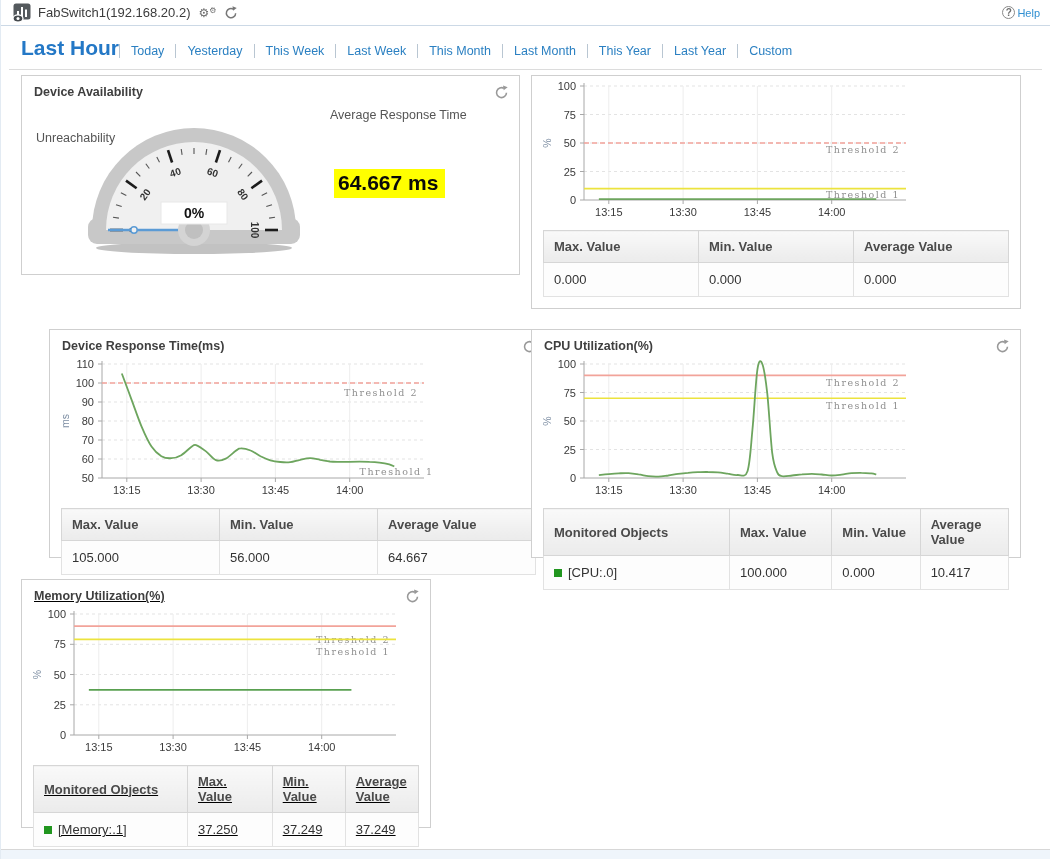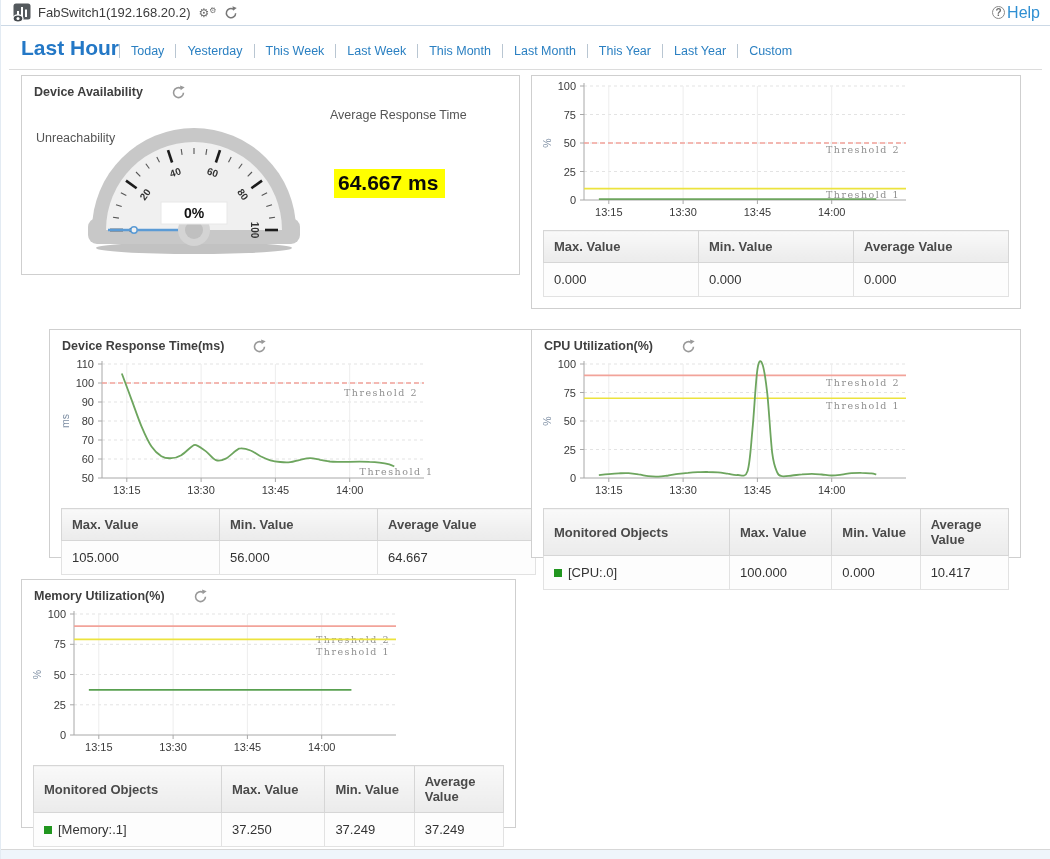--- a/index.html
+++ b/index.html
@@ -8,31 +8,31 @@
   #stage { position:relative; width:1050px; height:859px; background:#fff; overflow:hidden; border-left:1px solid #e3ebf3; }
 
   
   .topbar { position:absolute; top:0; left:0; right:0; height:26px; border-bottom:1px solid #ccd9e6; display:flex; align-items:center; padding:0 10px 0 11px; }
   .device-title { font-size:13px; color:#3b3b3b; margin:0 8px 0 6px; }
   .gears { color:#6e6e6e; font-size:12px; cursor:pointer; margin-right:8px; line-height:1; }
   .gears .g2 { font-size:8px; vertical-align:top; }
   .iconbtn { display:inline-flex; align-items:center; cursor:pointer; }
   .help { margin-left:auto; display:flex; align-items:center; cursor:pointer; text-decoration:none; }
   .help-circle { width:13px; height:13px; border:1px solid #8a8a8a; border-radius:50%; color:#6e6e6e; font-size:10px; font-weight:bold; display:inline-flex; align-items:center; justify-content:center; margin-right:2px; }
-  .help-label { color:#2f8fd2; font-size:16px; }
+  .help-label { color:#2f8fd2; font-size:11px; }
 
   
   .tabs { position:absolute; top:36px; left:20px; right:20px; display:flex; align-items:baseline; white-space:nowrap; }
   .tab-active { font-size:21px; font-weight:bold; color:#2478c6; cursor:pointer; }
   .tab { font-size:12.5px; color:#2b80c2; padding:0 11px; border-left:1px solid #b9c6d2; cursor:pointer; }
   .tabs-underline { position:absolute; top:69px; left:8px; right:8px; border-top:1px solid #dcdcdc; }
 
   
   .panel { position:absolute; background:#fff; border:1px solid #cfcfcf; }
-  .panel-head { display:flex; align-items:flex-start; padding:9px 10px 0 12px;gap:28px; }
+  .panel-head { display:flex; justify-content:space-between; align-items:flex-start; padding:9px 10px 0 12px;gap:28px; }
   .panel-title { font-size:12.5px; font-weight:bold; color:#3f3f3f; }
   .chart { display:block; margin-left:6px; }
 
   
   .avail-label { position:absolute; font-size:12.5px; color:#555; }
   .gauge-svg { position:absolute; left:52px; top:42px; }
   .resp-value { position:absolute; left:312px; top:93px; background:#ffff00; color:#0a0a0a; font-size:21px; font-weight:bold; padding:2px 7px 3px 4px; }
 
   
   .stat-table { border-collapse:collapse; width:calc(100% - 22px); margin:6px 11px 0; font-size:13px; table-layout:fixed;padding-left:36px; }
@@ -335,21 +335,21 @@
           <tr>
         <td><span class="swatch"></span><span>[CPU:.0]</span></td>
         <td>100.000</td>
         <td>0.000</td>
         <td>10.417</td>
       </tr>
         </tbody>
     </table>
   </div>
 
-  <div class="panel" style="left:20px;top:579px;width:495px;height:249px;">
+  <div class="panel" style="left:20px;top:579px;width:410px;height:249px;text-decoration:underline;">
     <div class="panel-head">
       <span class="panel-title">Memory Utilization(%)</span>
       <span class="iconbtn">
         <svg width="15" height="15" viewBox="0 0 16 16">
             <path d="M 13.3 8.2 A 5.3 5.3 0 1 1 10.6 3.5" fill="none" stroke="#999" stroke-width="1.7"></path>
             <polygon points="9.7,0.4 14.6,2.3 10.3,5.5" fill="#999"></polygon>
           </svg>
       </span>
     </div>
     <svg class="chart" id="chart-memory" width="460" height="155">

